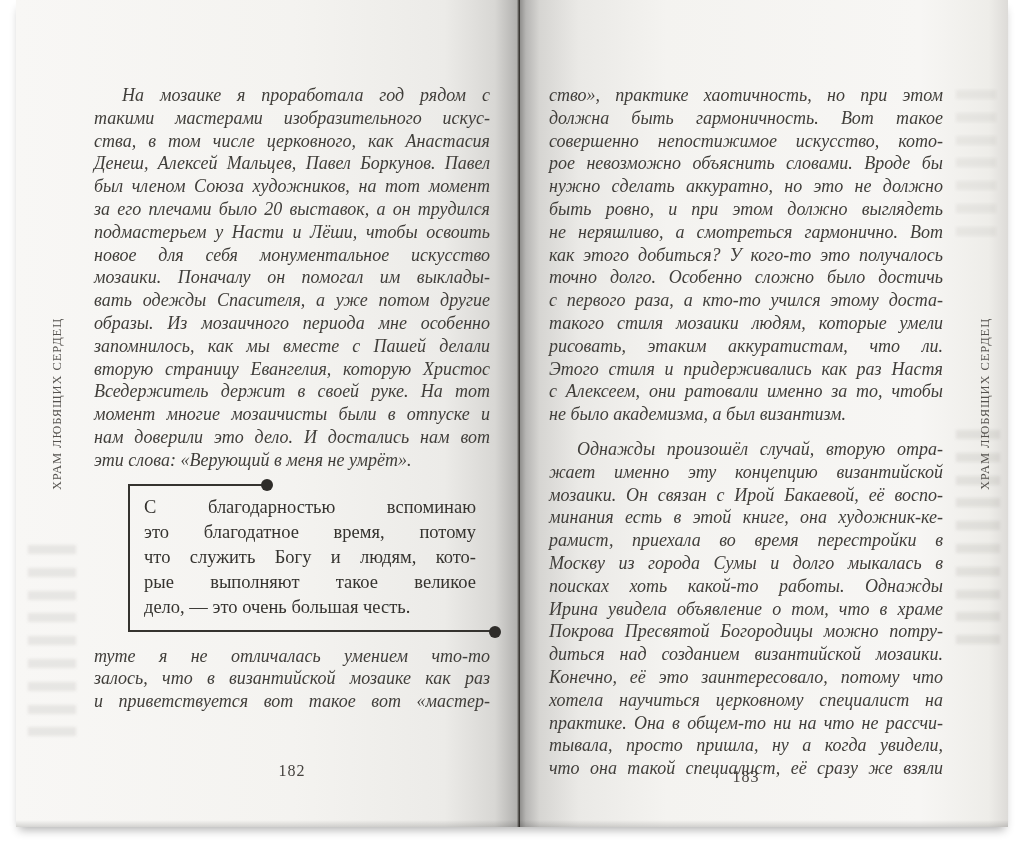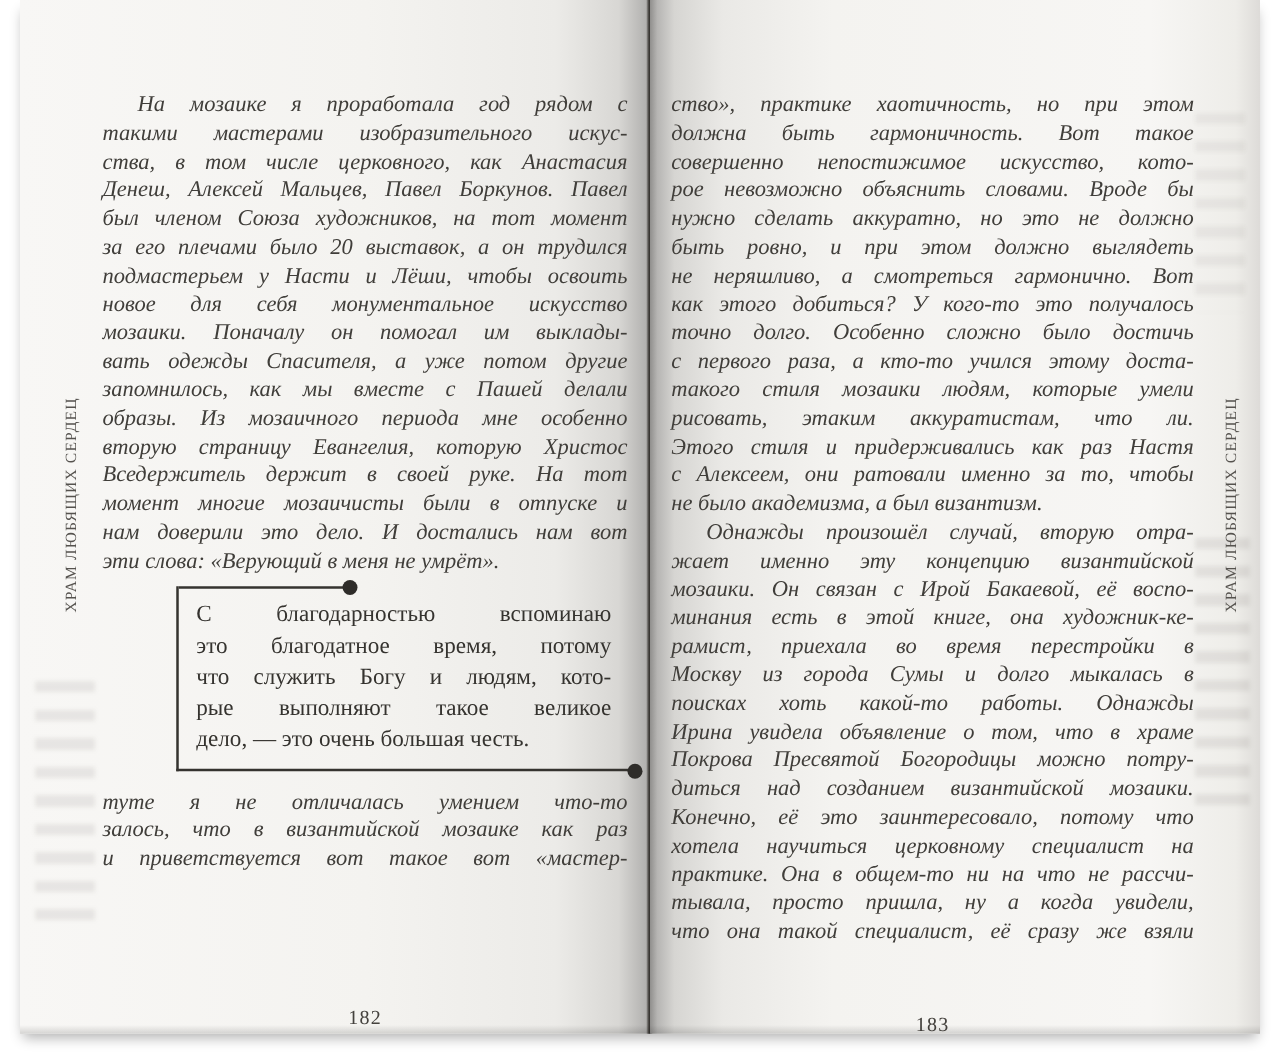--- a/index.html
+++ b/index.html
@@ -23,38 +23,38 @@
 
   .spine { position:absolute; left:501px; top:0; width:5px; height:100%;
     background:linear-gradient(to right, rgba(60,57,52,0), #3c3935 45%, #343230 60%, rgba(60,57,52,0.25));
   }
 
   .text-block { position:absolute; top:72px; color:#403e3a;
     font-style:italic; font-size:18px; line-height:22.8px; }
   .tb-left  { left:66px;  width:420px; }
   .tb-right { left:17px;  width:418px; }
 
-  .para { margin:0; }
+  .para { margin:12px; }
   .tline { text-align:justify; text-align-last:justify; }
   .tline.indent { text-indent:28px; }
   .tline.no-just { text-align-last:left; }
 
   
-  .quote-box { position:relative; margin:9px 4px 13px 59px; width:366px;
+  .quote-box { position:relative; margin:9px 4px 13px 46px; width:366px;
     border-left:2px solid #35332f; border-bottom:2px solid #35332f;
     padding:11px 18px 10px 14px; }
   .quote-box::before { content:''; position:absolute; top:0; left:0; width:37%; height:2px;
     background:#35332f; }
   .qdot { position:absolute; width:12px; height:12px; border-radius:50%; background:#2e2c29; }
   .qdot-top { top:-5px; left:calc(37% - 4px); }
   .qdot-bottom { right:-7px; bottom:-8px; }
   .qb-inner { font-style:normal; font-size:18.5px; line-height:25px; color:#35332f; }
 
   .page-number { position:absolute; text-align:center; font-style:normal;
-    font-size:16px; letter-spacing:1px; color:#45423e;margin-top:44px; }
+    font-size:16px; letter-spacing:1px; color:#45423e; }
   .pn-left  { left:66px; width:420px; top:762px; }
   .pn-right { left:17px; width:418px; top:768px; }
 
   .running-title { position:absolute; white-space:nowrap;
     transform:translate(-50%,-50%) rotate(-90deg);
     font-style:normal; font-size:12.5px; letter-spacing:0.9px; color:#55524e; }
   .rt-left  { left:41px;  top:404px; }
   .rt-right { left:465px; top:404px; }
 
   
@@ -78,22 +78,22 @@
             <div class="tline indent">На мозаике я проработала год рядом с</div>
             <div class="tline">такими мастерами изобразительного искус-</div>
             <div class="tline">ства, в том числе церковного, как Анастасия</div>
             <div class="tline">Денеш, Алексей Мальцев, Павел Боркунов. Павел</div>
             <div class="tline">был членом Союза художников, на тот момент</div>
             <div class="tline">за его плечами было 20 выставок, а он трудился</div>
             <div class="tline">подмастерьем у Насти и Лёши, чтобы освоить</div>
             <div class="tline">новое для себя монументальное искусство</div>
             <div class="tline">мозаики. Поначалу он помогал им выклады-</div>
             <div class="tline">вать одежды Спасителя, а уже потом другие</div>
+            <div class="tline">образы. Из мозаичного периода мне особенно</div>
             <div class="tline">запомнилось, как мы вместе с Пашей делали</div>
-            <div class="tline">образы. Из мозаичного периода мне особенно</div>
             <div class="tline">вторую страницу Евангелия, которую Христос</div>
             <div class="tline">Вседержитель держит в своей руке. На тот</div>
             <div class="tline">момент многие мозаичисты были в отпуске и</div>
             <div class="tline">нам доверили это дело. И достались нам вот</div>
             <div class="tline no-just">эти слова: «Верующий в меня не умрёт».</div>
           </div>
           <div class="quote-box">
             <span class="qdot qdot-top"></span>
             <span class="qdot qdot-bottom"></span>
             <div class="qb-inner">

